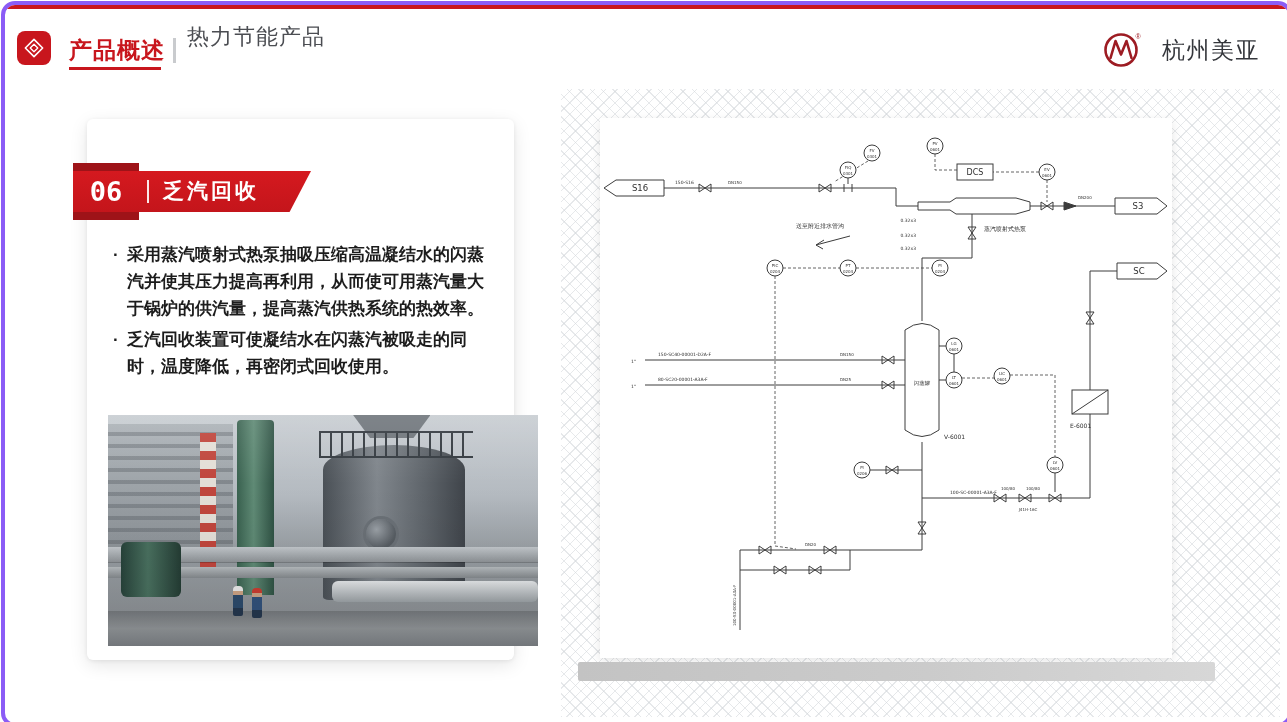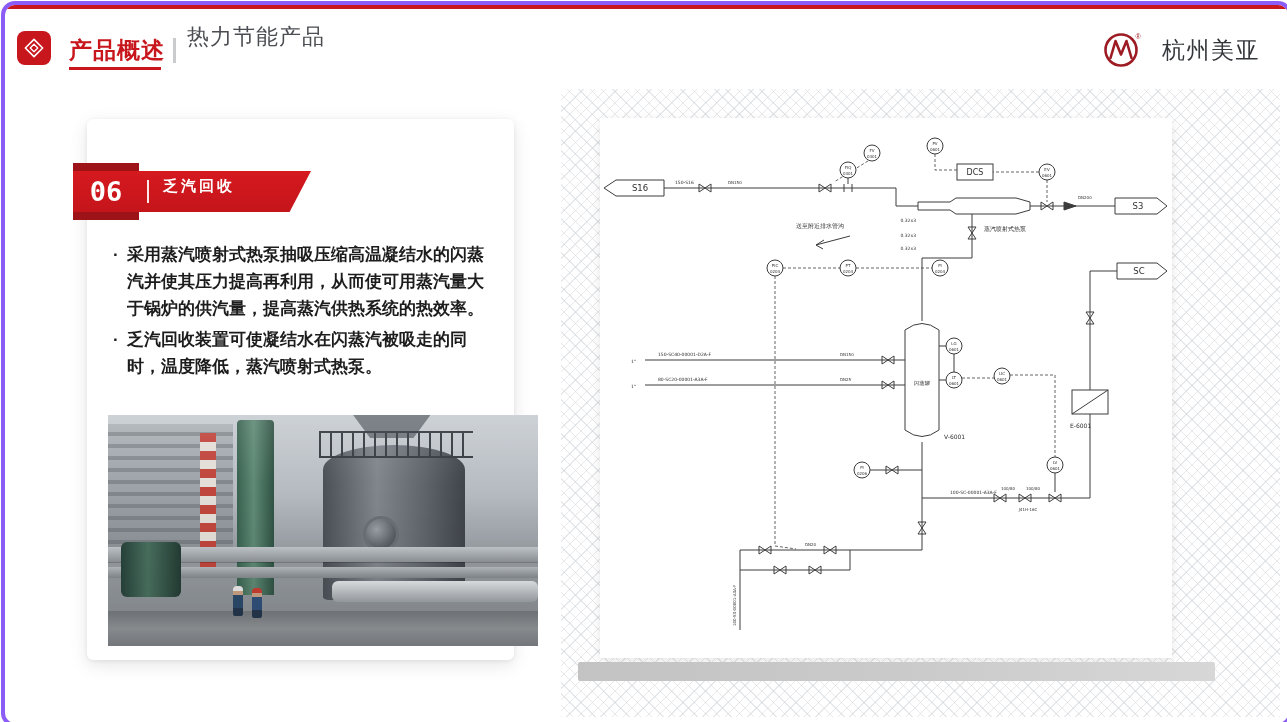--- a/index.html
+++ b/index.html
@@ -30,21 +30,21 @@
   .card{position:absolute;left:82px;top:114px;width:427px;height:541px;background:#fff;border-radius:6px;
         box-shadow:0 5px 18px rgba(0,0,0,.10),0 1px 4px rgba(0,0,0,.07);z-index:3;}
   .badge-num-bg{position:absolute;left:-14px;top:44px;width:66px;height:57px;background:#9e1318;}
   .banner{position:absolute;left:-14px;top:52px;width:238px;height:41px;
           background:linear-gradient(180deg,#d5191f,#c4151b);
           clip-path:polygon(0 0,100% 0,91% 100%,0 100%);}
   .badge-num{position:absolute;left:-14px;top:48px;width:66px;height:49px;display:flex;align-items:center;
              justify-content:center;color:#fff;font-size:27px;font-weight:800;
              font-family:"DejaVu Sans Mono","Liberation Mono",monospace;}
   .banner-divider{position:absolute;left:60px;top:61px;width:2px;height:23px;background:rgba(255,255,255,.9);}
-  .banner-title{position:absolute;left:76px;top:58px;color:#fff;font-size:15px;font-weight:700;letter-spacing:3px;}
+  .banner-title{position:absolute;left:76px;top:58px;color:#fff;font-size:21px;font-weight:700;letter-spacing:3px;}
   .bullets{position:absolute;left:24px;right:15px;top:122px;margin:0;padding:0;list-style:none;}
   .bullets li{position:relative;padding-left:16px;font-size:17px;line-height:1.6;color:#1c1c1c;
               margin-bottom:3px;font-weight:600;}
   .bullets li::before{content:"·";position:absolute;left:2px;top:0;font-weight:800;}
 
   
   .photo{position:absolute;left:21px;top:296px;width:430px;height:231px;overflow:hidden;
          background:linear-gradient(180deg,#c8cdd2 0%,#b4bac0 35%,#979da2 60%,#85898d 100%);}
   .ph{position:absolute;}
   .ph-rack{left:0;top:4%;width:29%;height:56%;opacity:.92;background:
@@ -119,21 +119,21 @@
 
     <div class="card">
       <div class="badge-num-bg"></div>
       <div class="banner"></div>
       <div class="badge-num">06</div>
       <div class="banner-divider"></div>
       <div class="banner-title">乏汽回收</div>
 
       <ul class="bullets">
         <li>采用蒸汽喷射式热泵抽吸压缩高温凝结水的闪蒸汽并使其压力提高再利用，从而使可用蒸汽量大于锅炉的供汽量，提高蒸汽供热系统的热效率。</li>
-        <li>乏汽回收装置可使凝结水在闪蒸汽被吸走的同时，温度降低，蒸汽喷射式热泵。</li>
+        <li>乏汽回收装置可使凝结水在闪蒸汽被吸走的同时，温度降低，再密闭式回收使用。</li>
       </ul>
 
       <div class="photo">
         <div class="ph ph-rack"></div>
         <div class="ph ph-stripe-col"></div>
         <div class="ph ph-green-col"></div>
         <div class="ph ph-cone"></div>
         <div class="ph ph-vessel">
           <div class="ph-manway"></div>
         </div>

